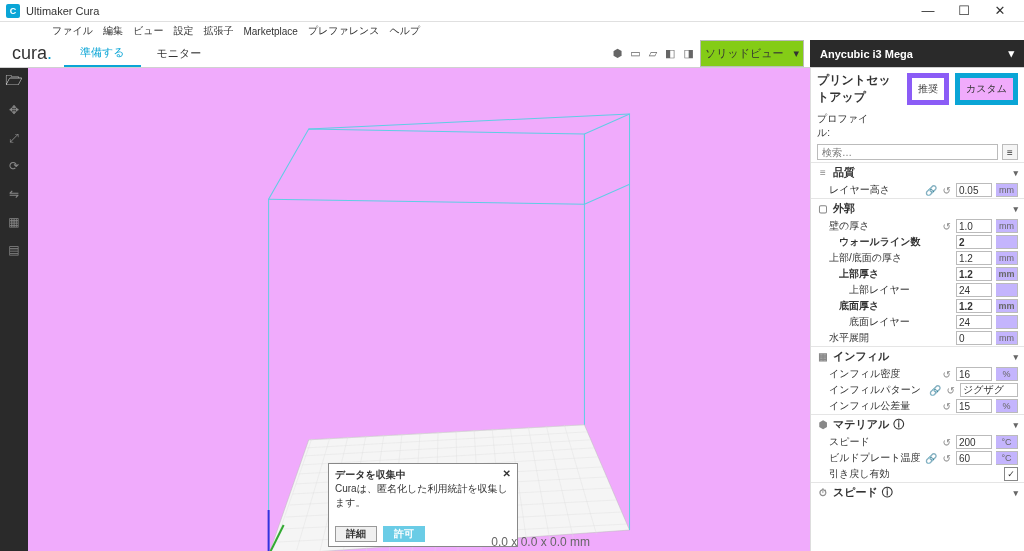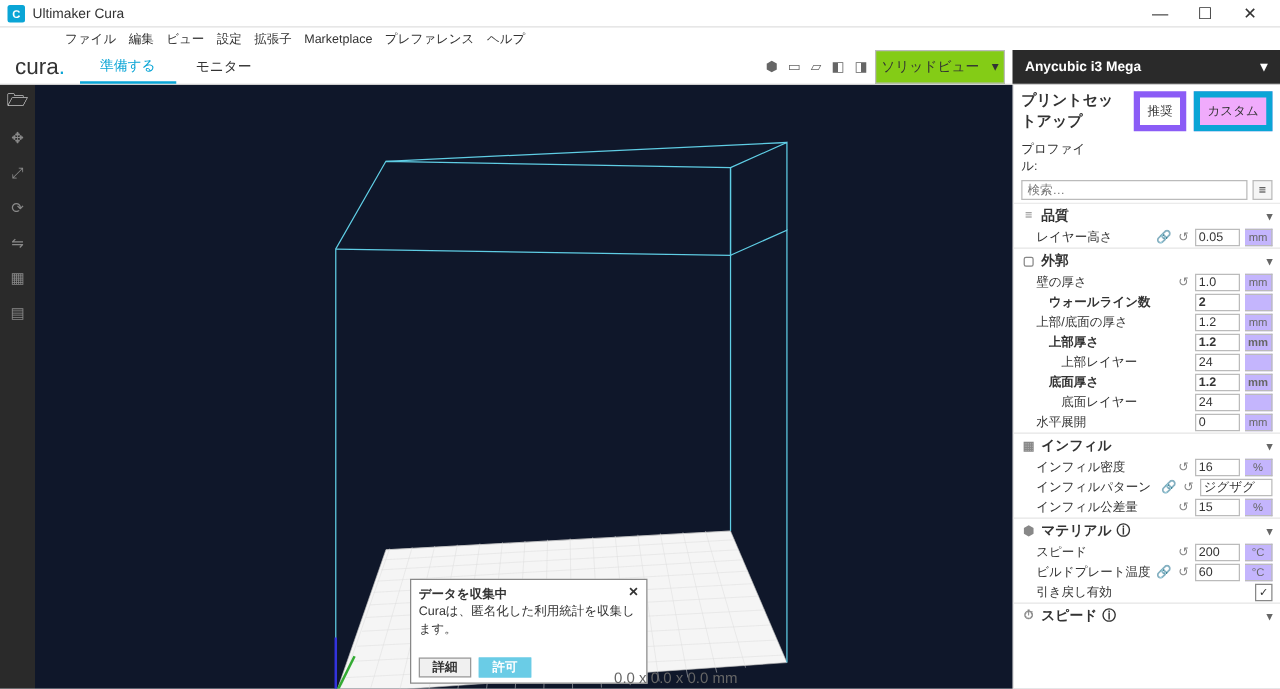--- a/index.html
+++ b/index.html
@@ -26,21 +26,21 @@
 .viewicons { display: flex; align-items: center; gap: 8px; padding-right: 6px; color: #666; font-size: 11px; }
 .viewmode { border: 1px solid #bbb; background:#84cc16; padding: 1px 4px; font-size: 11px; display:flex; align-items:center; gap:10px; margin-right:6px;}
 .printer-bar { width: 214px; background: #2a2a2a; color: #fff; display: flex; align-items: center; padding: 0 10px; font-size: 11px; font-weight: bold; justify-content:space-between;}
 
 
 .main { flex: 1; display: flex; min-height: 0; }
 .leftstrip { width: 28px; background: #2a2a2a; display: flex; flex-direction: column; }
 .leftstrip .folder { height: 28px; display:flex; align-items:center; justify-content:center; color:#fff; font-size:14px;}
 .leftstrip .tool { height: 28px; display: flex; align-items: center; justify-content: center; color: #888; font-size: 12px; }
 
-.viewport { flex: 1; position: relative; background: #0f172a; }
+.viewport { flex: 1; position: relative; background: #f0abfc; }
 .viewport svg { position:absolute; inset:0; width:100%; height:100%; }
 
 .dialog { position: absolute; left: 300px; bottom: 4px; width: 190px; border: 1px solid #888; background: #fff; padding: 4px 6px; font-size: 10px; }
 .dialog .drow { display:flex; }
 .dialog .dtitle { font-weight: bold; flex:1; }
 .dialog .dclose { font-weight:bold; cursor:default; }
 .dialog .dbtns { display: flex; justify-content: flex-start; gap: 6px; margin-top: 16px; font-weight: bold; }
 .dialog .btn { border: 1px solid #999; padding: 0 10px; font-size: 10px; background:#f0f0f0; }
 .dialog .btn.primary { background: #6acce6; color: #fff; border-color:#6acce6;}
 

